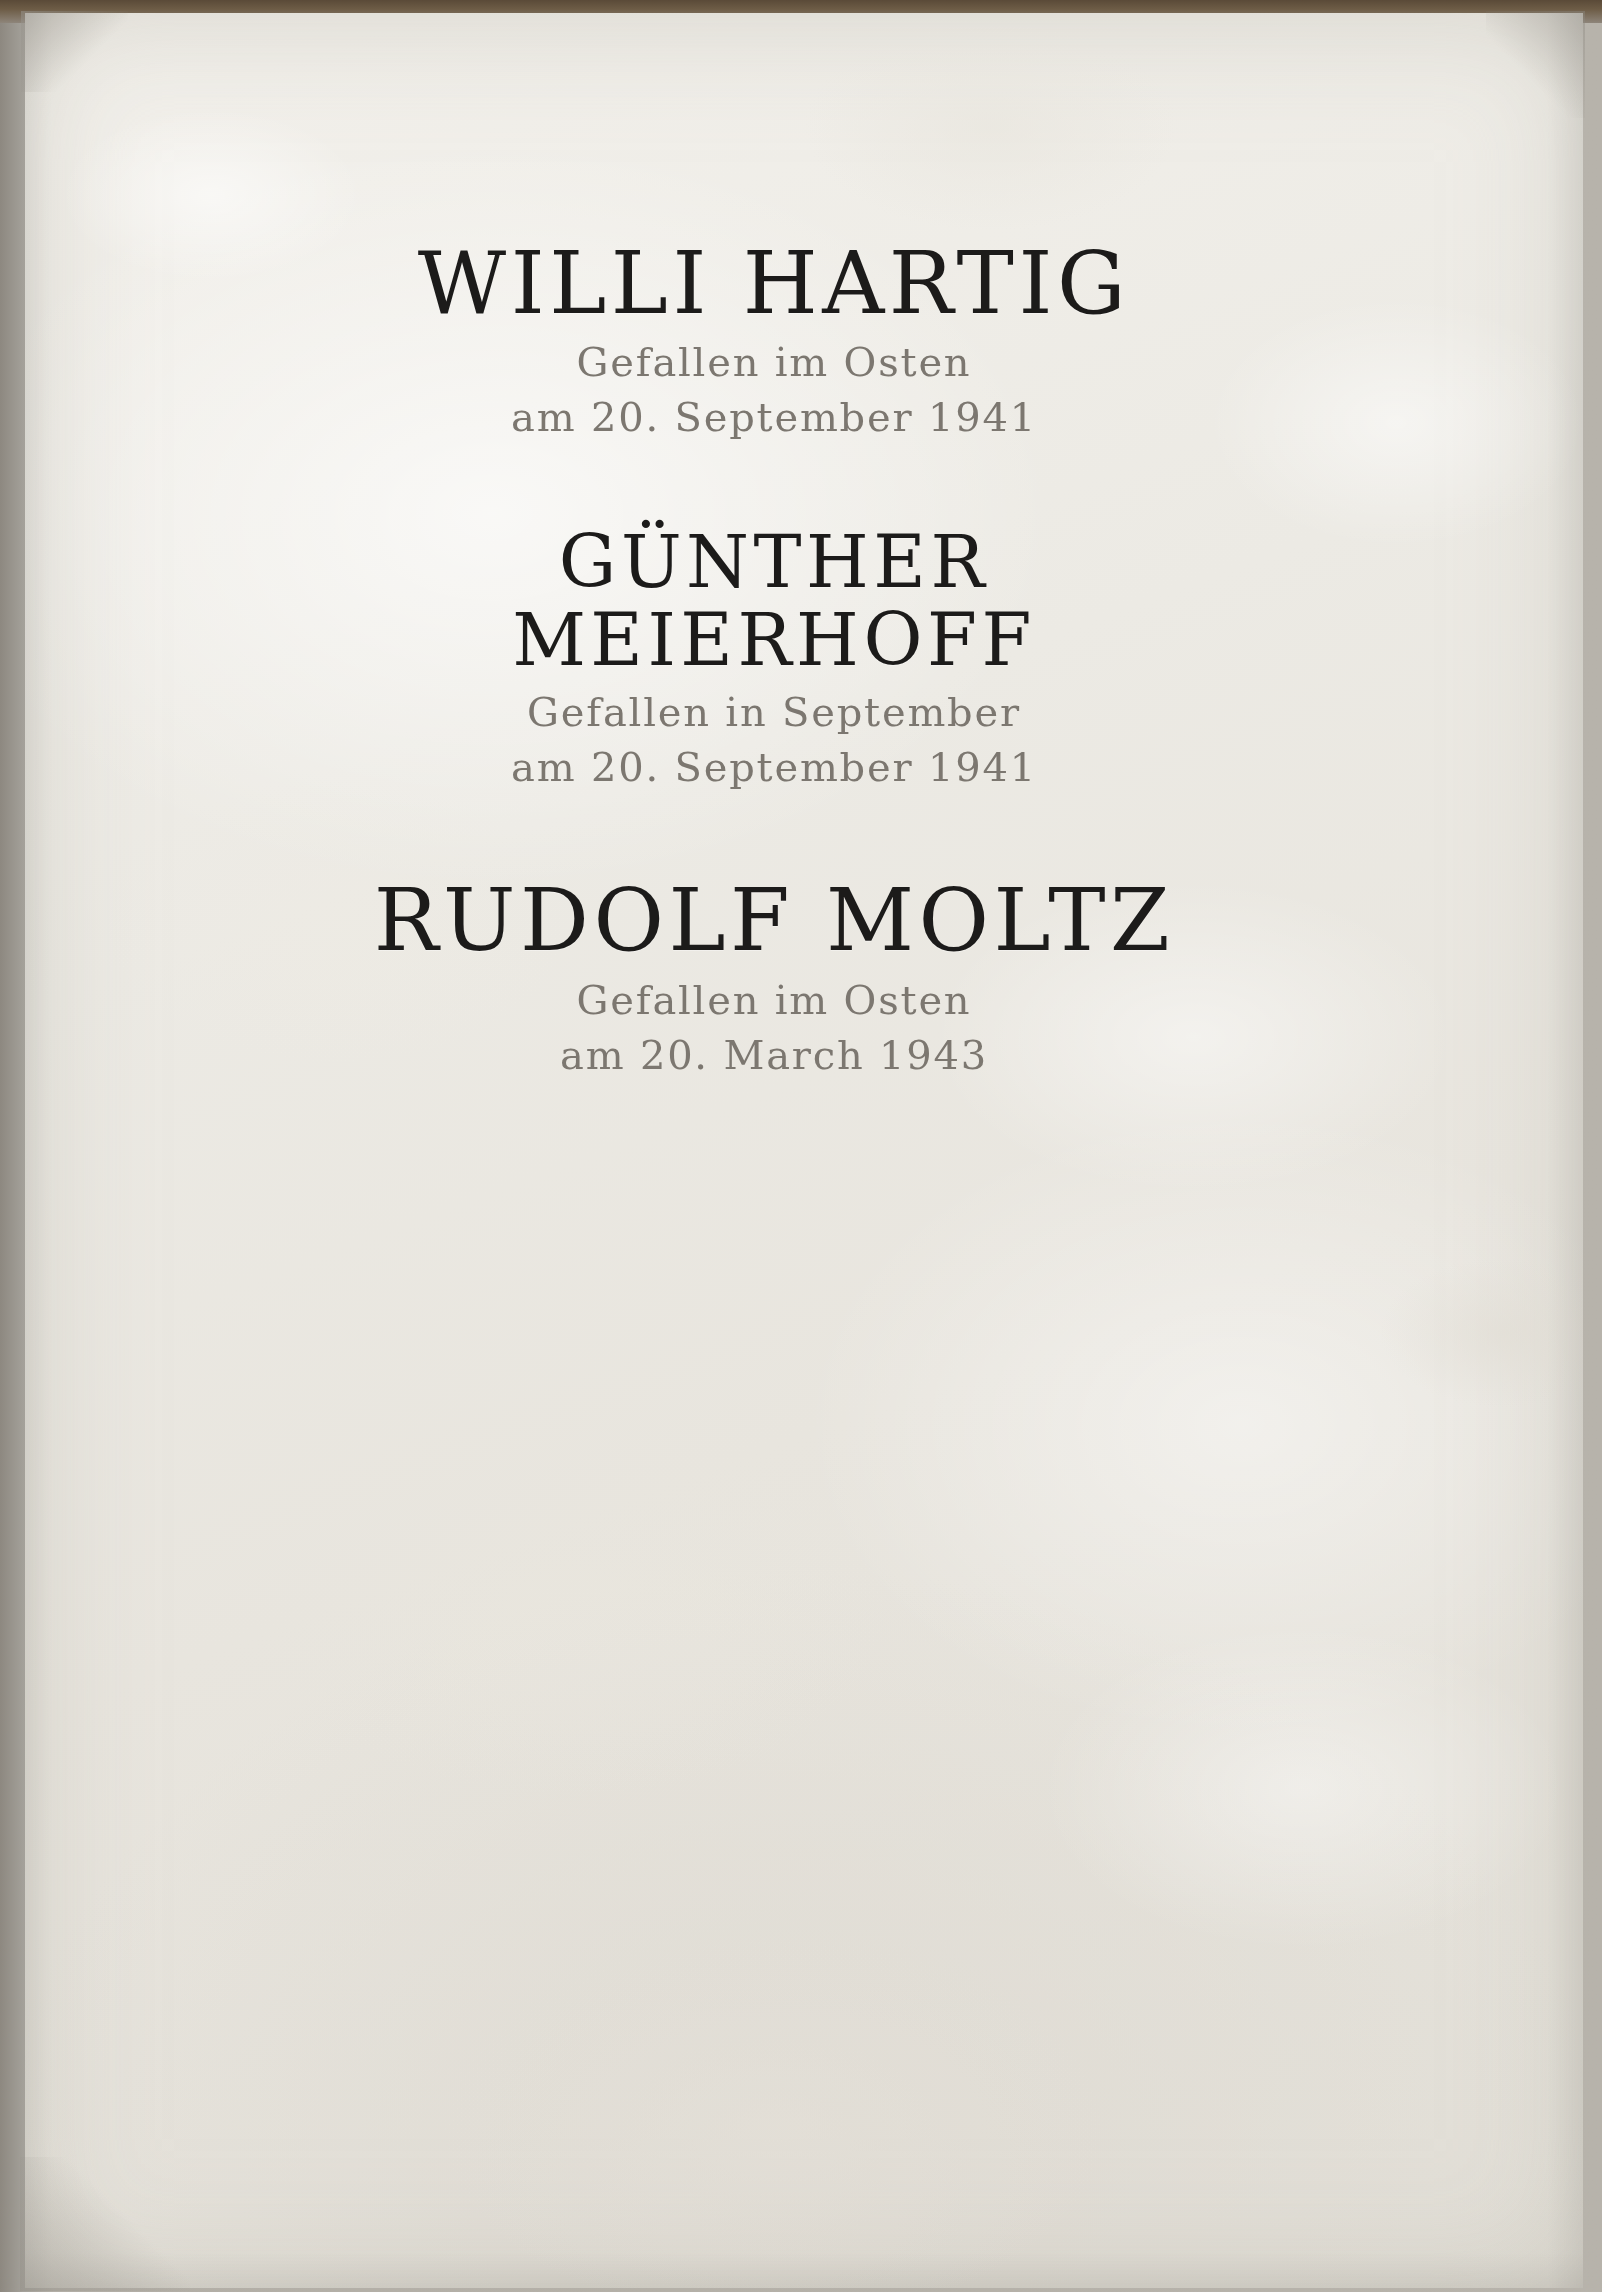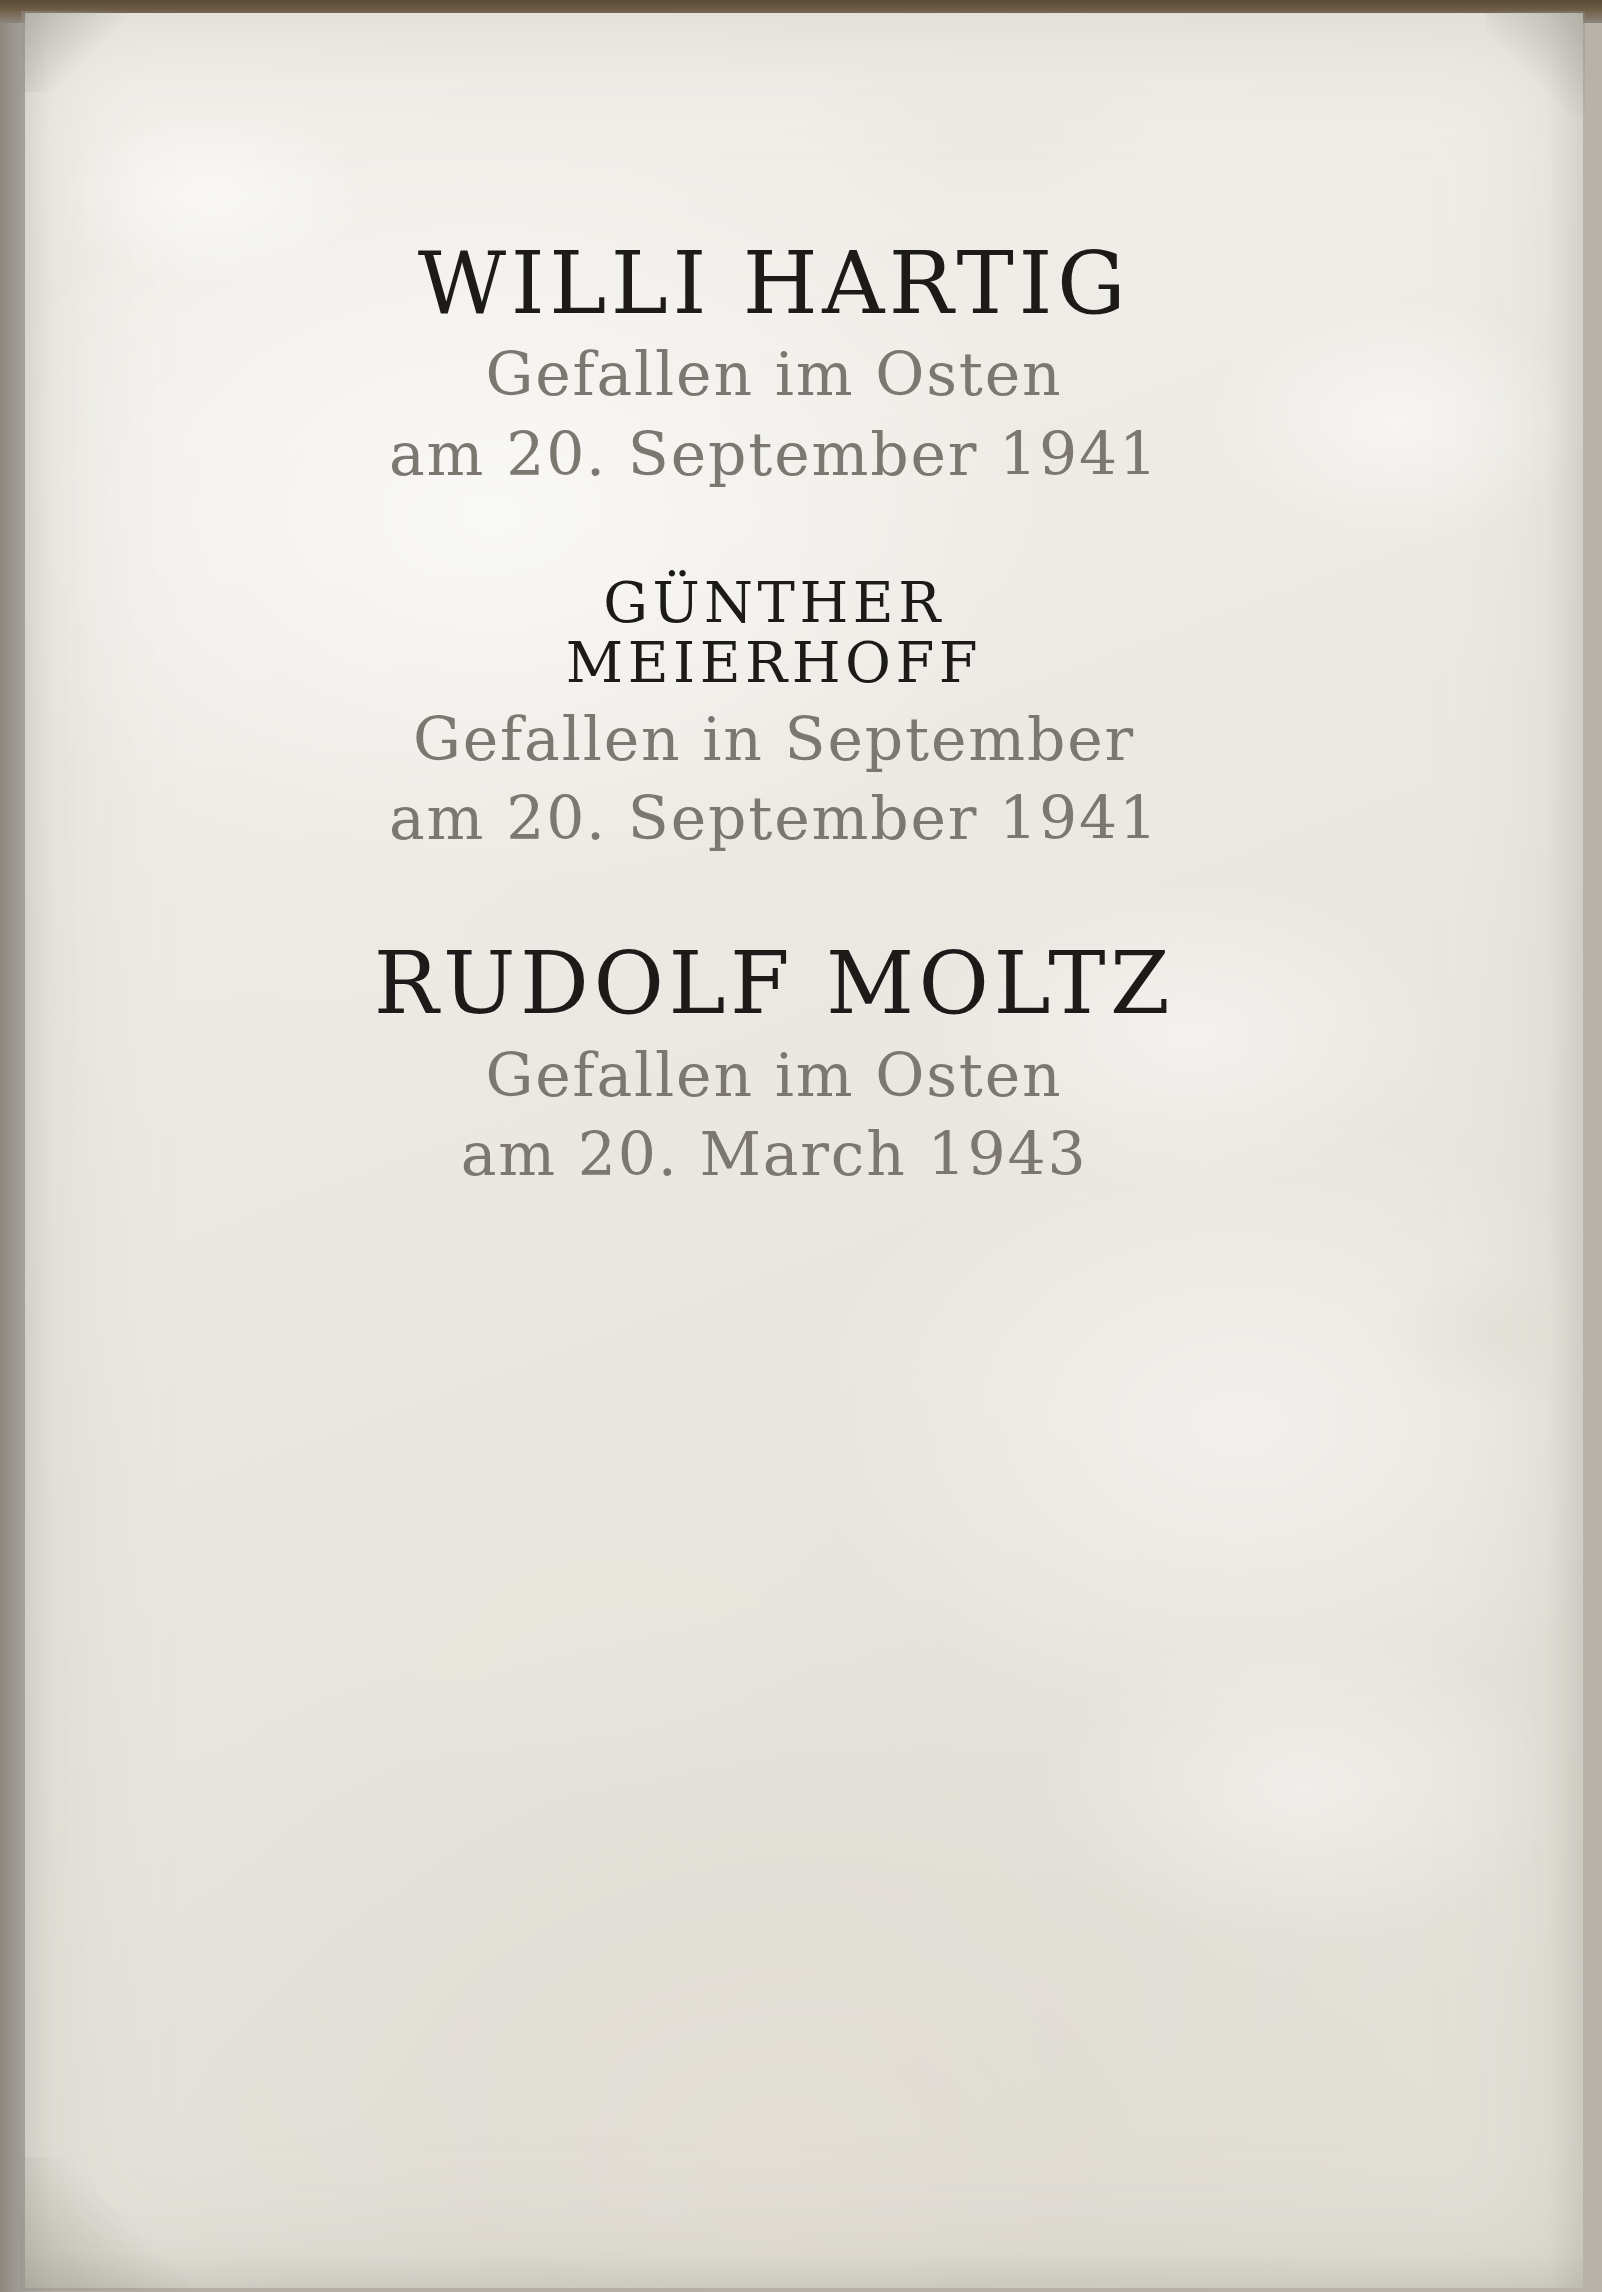--- a/index.html
+++ b/index.html
@@ -109,25 +109,25 @@
   .name {
     font-family: "DejaVu Serif", serif;
     font-weight: 400;
     font-size: 86px;
     line-height: 1.08;
     letter-spacing: 4.5px;
     color: #1c1b1a;
     text-shadow: 0 0.9px 0 rgba(255,255,255,0.35);
     white-space: pre-line;
   }
-  .name.two-line { font-size: 56px; }
+  .name.two-line { font-size: 72px; }
 
   .line {
     font-family: "DejaVu Serif", serif;
-    font-size: 60px;
+    font-size: 40px;
     line-height: 1.22;
     letter-spacing: 1.8px;
     color: #7c7770;
     margin-top: 9px;
   }
   .line.second { margin-top: 6px; }
 </style>
 </head>
 <body>
 

